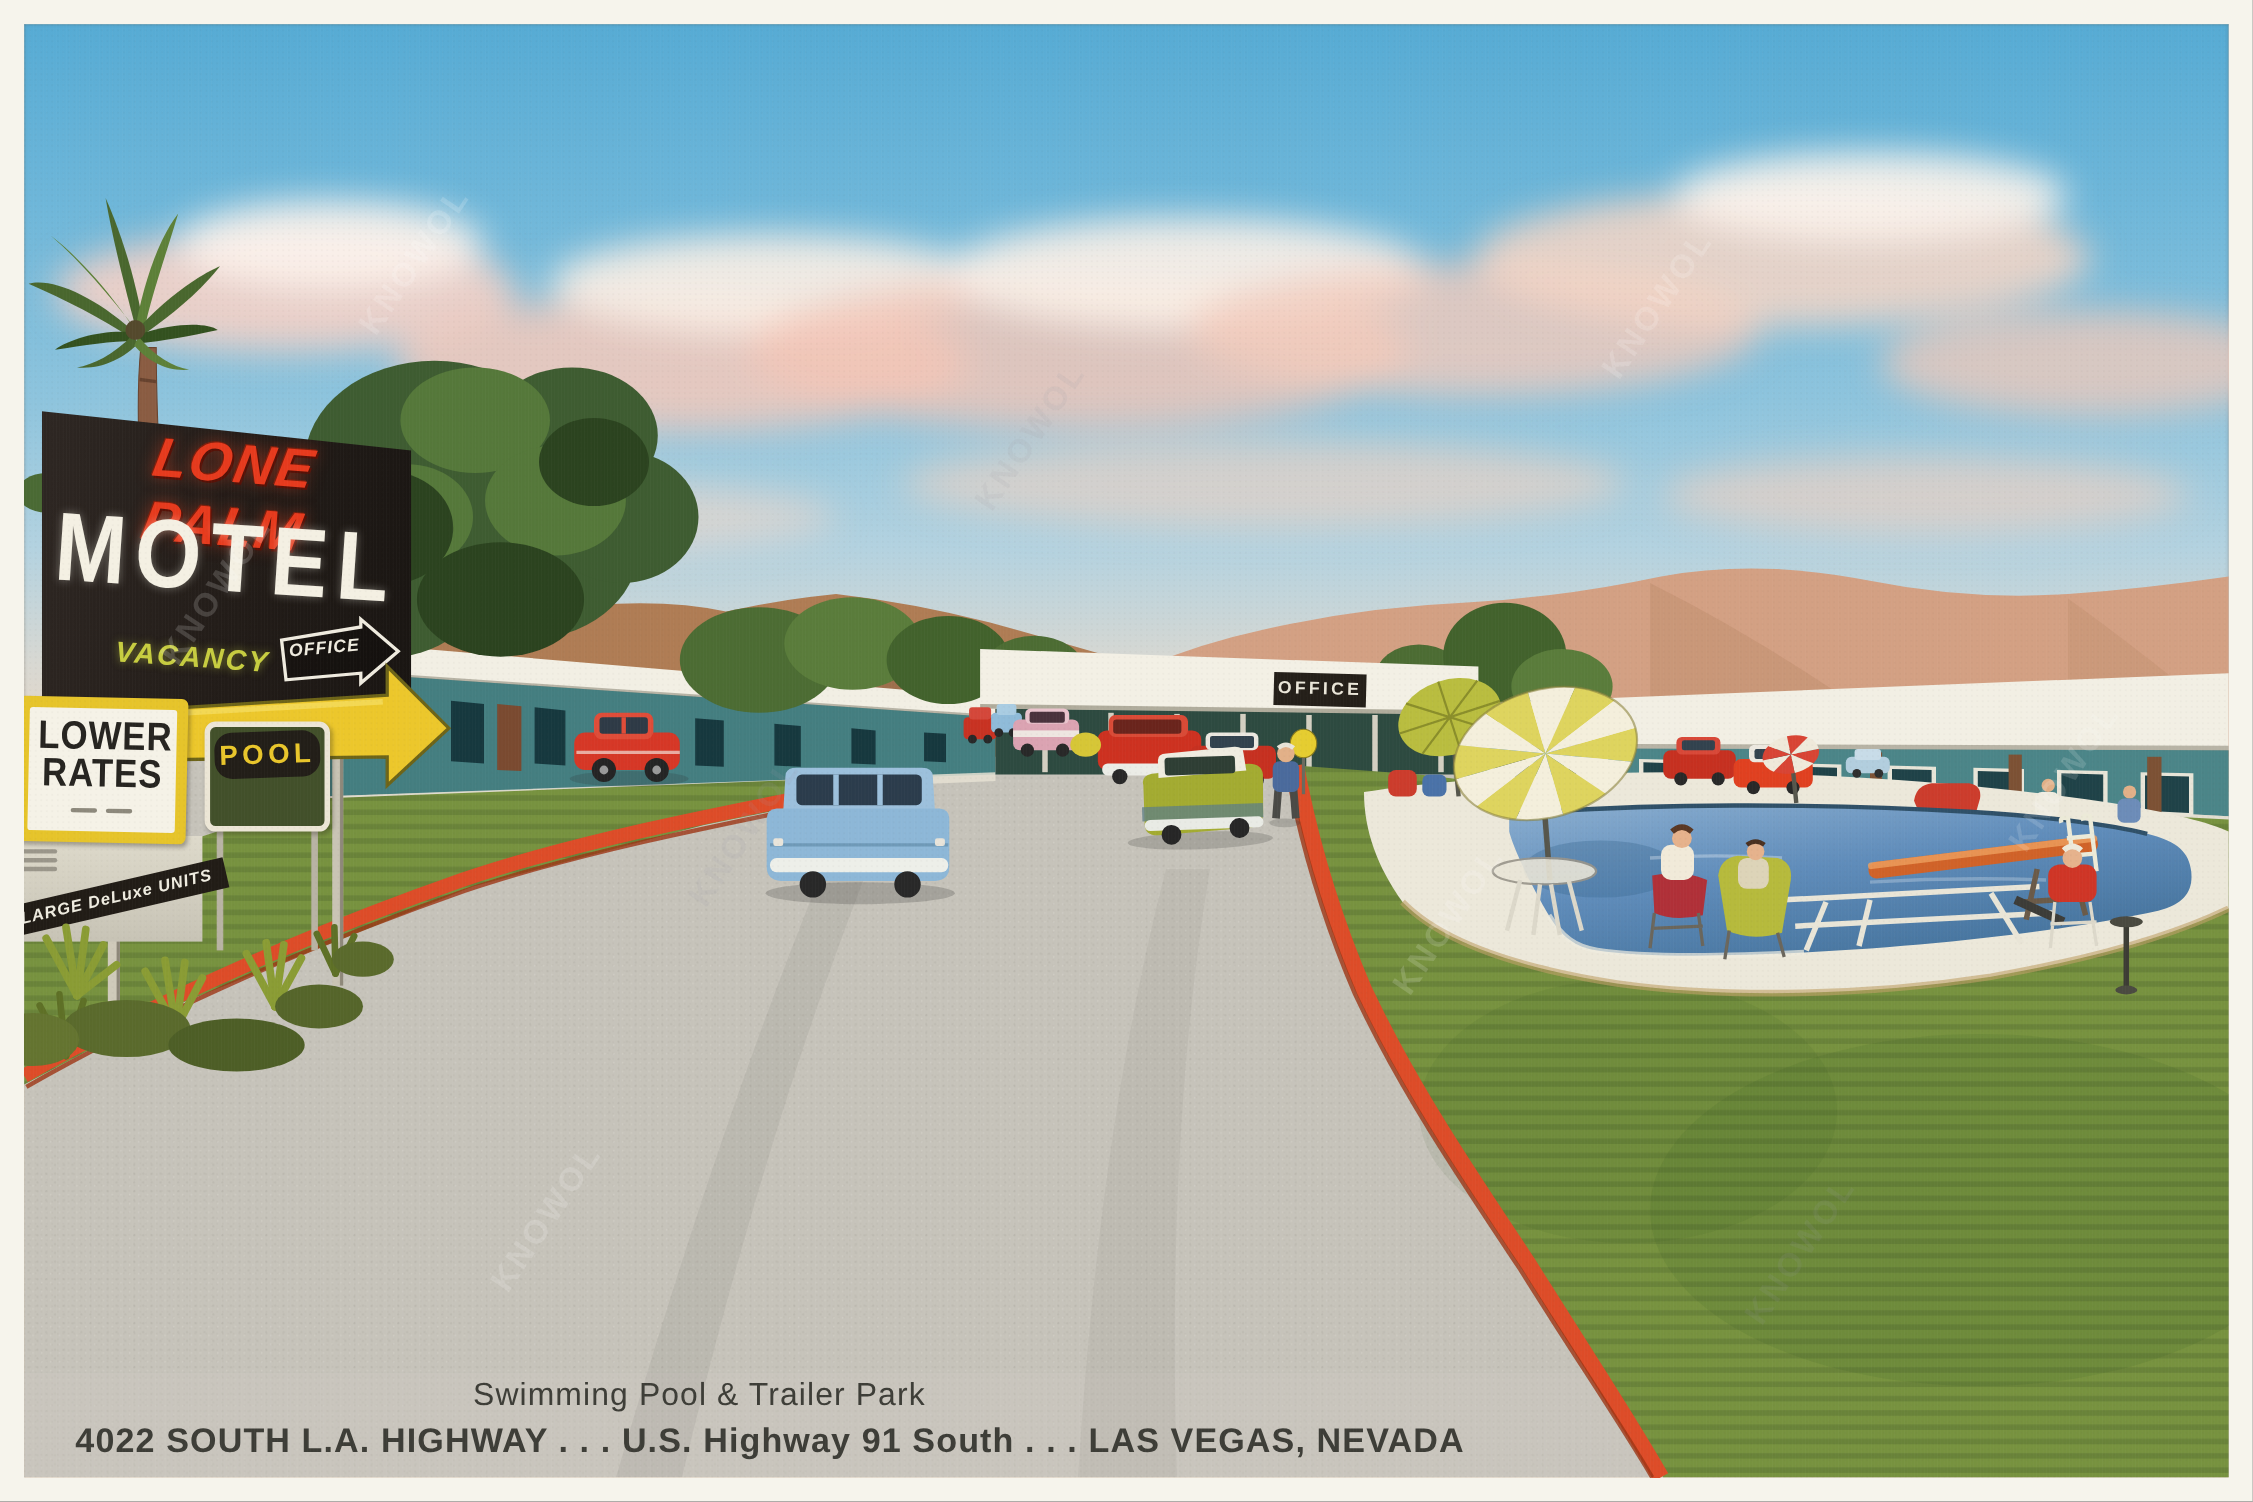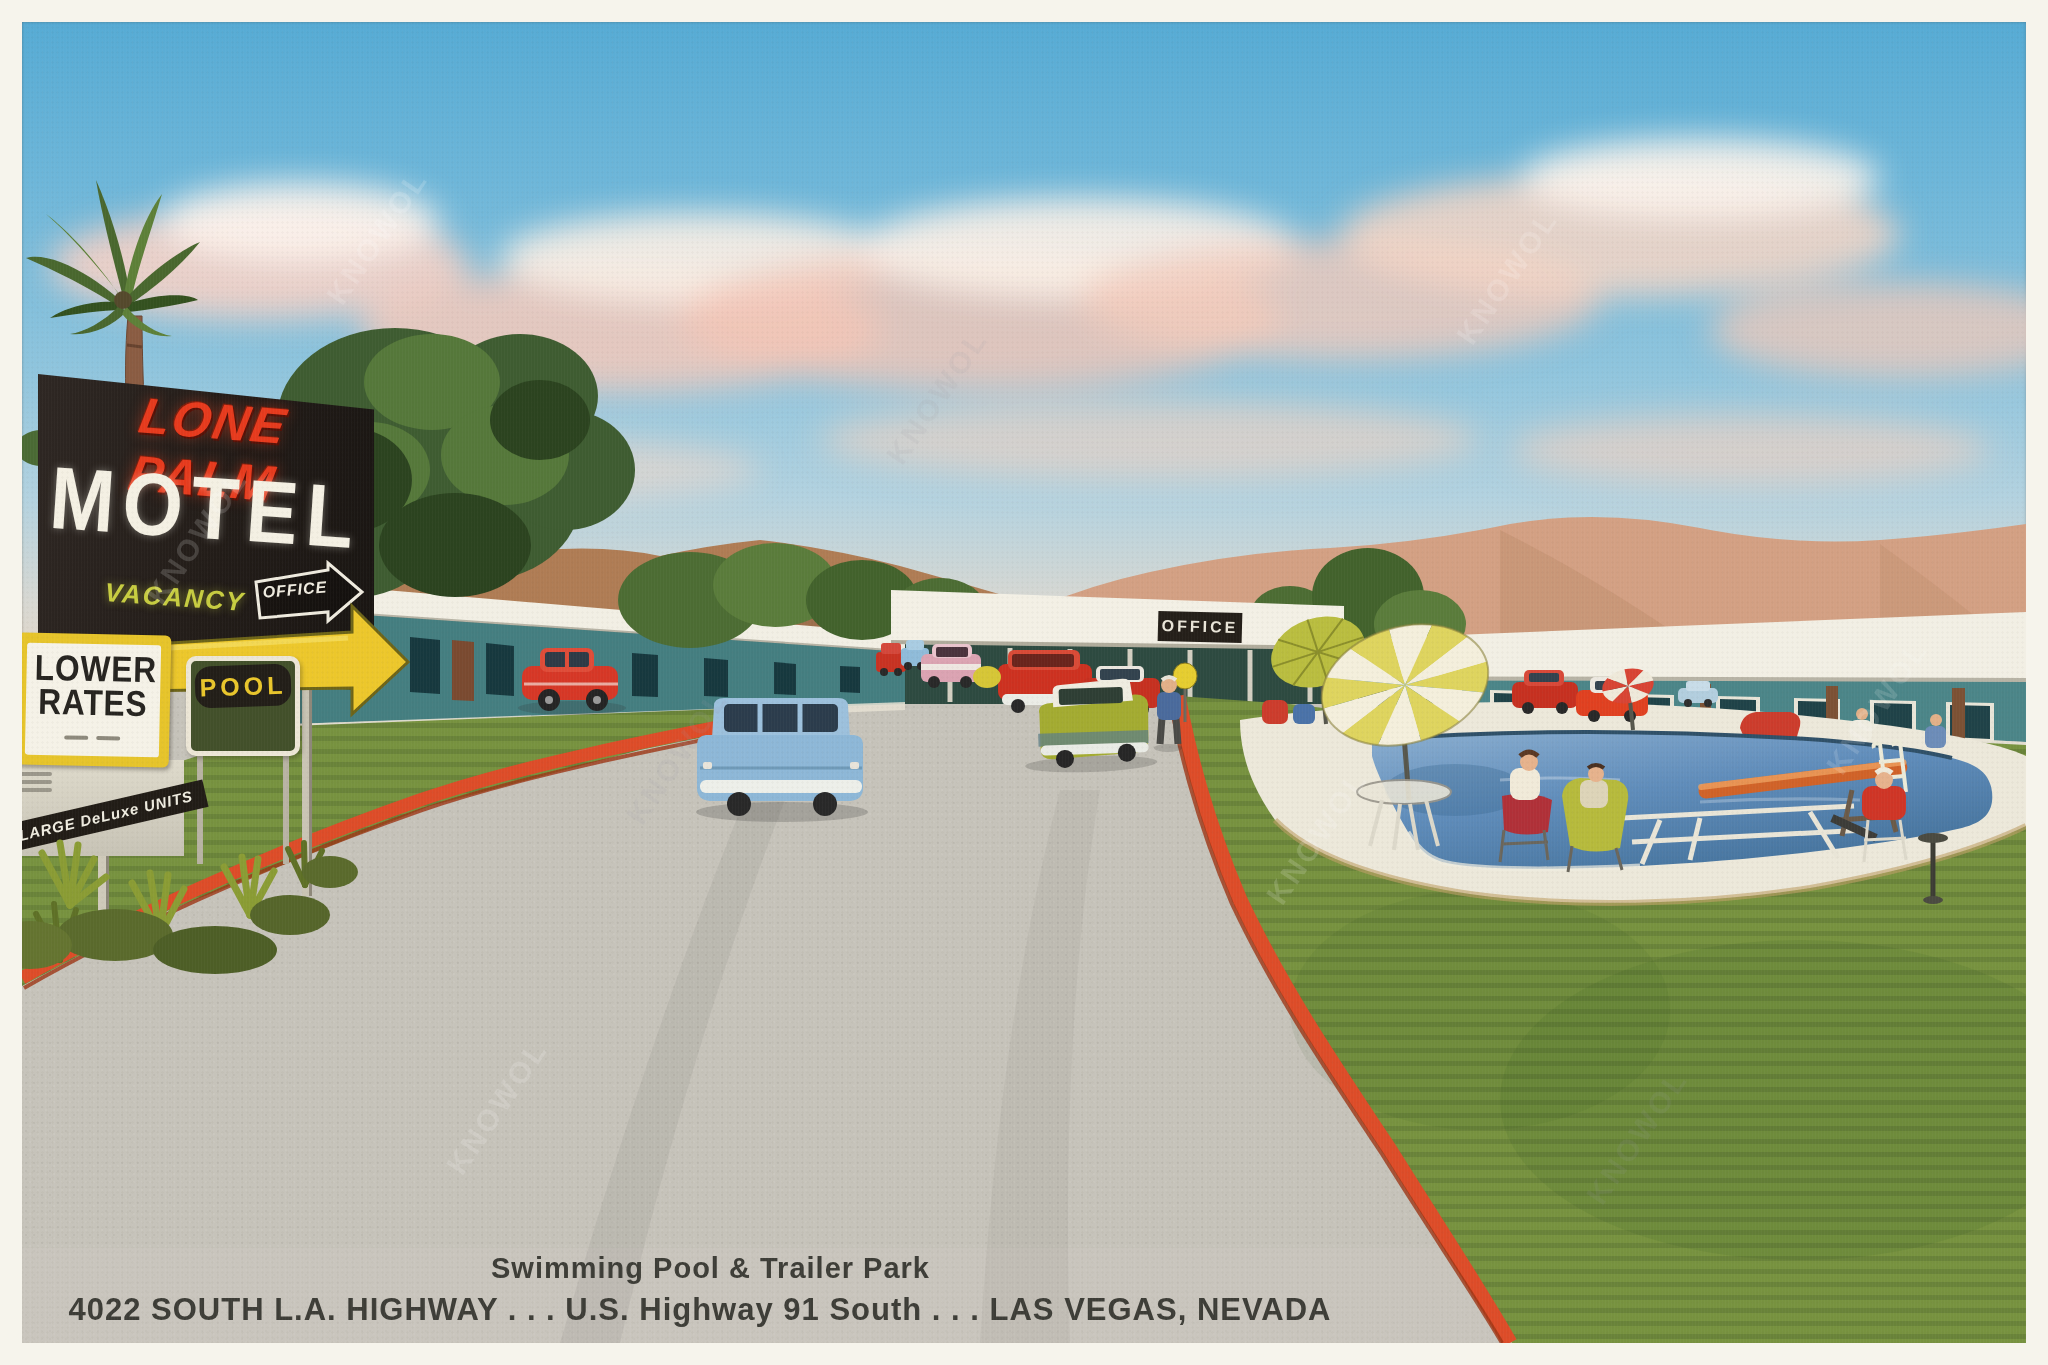--- a/index.html
+++ b/index.html
@@ -63,22 +63,22 @@
     font-style:italic;font-weight:bold;font-size:15px;letter-spacing:1px;color:#efece0;}
   .edge-sign{position:absolute;left:22px;top:766px;width:36px;height:88px;background:#e0dbce;z-index:51;}
   .edge-sign i{display:block;width:22px;height:3px;background:#8d897c;margin:7px auto 0;}
 
   
   .office-roofsign{position:absolute;left:1158px;top:612px;width:84px;height:30px;z-index:20;
     background:#241f19;transform:rotate(1.5deg);text-align:center;line-height:30px;
     font-weight:bold;font-size:16px;letter-spacing:3px;color:#eae6d9;}
 
   
-  .caption1{position:absolute;left:430px;top:1252px;width:500px;z-index:70;text-align:right;
-    font-weight:bold;font-size:29px;letter-spacing:1px;color:#3d3d37;}
+  .caption1{position:absolute;left:430px;top:1252px;width:500px;z-index:70;text-align:left;
+    font-weight:normal;font-size:29px;letter-spacing:1px;color:#3d3d37;}
   .caption2{position:absolute;left:20px;top:1292px;width:1360px;z-index:70;text-align:center;
     font-weight:bold;font-size:31px;letter-spacing:1px;color:#3d3d37;}
 
   
   .wm{position:absolute;z-index:80;font-weight:bold;font-size:30px;letter-spacing:3px;
     color:rgba(255,255,255,.16);transform:rotate(-56deg);pointer-events:none;}
   .wm:nth-of-type(2){left:300px;top:220px;}  .wm:nth-of-type(3){left:860px;top:380px;color:rgba(160,160,170,.14);}
   .wm:nth-of-type(4){left:1430px;top:260px;} .wm:nth-of-type(5){left:600px;top:740px;color:rgba(160,160,170,.12);}
   .wm:nth-of-type(6){left:1240px;top:820px;} .wm:nth-of-type(7){left:1800px;top:690px;color:rgba(255,255,255,.14);}
   .wm:nth-of-type(8){left:420px;top:1090px;} .wm:nth-of-type(9){left:1560px;top:1120px;color:rgba(160,160,170,.12);}

